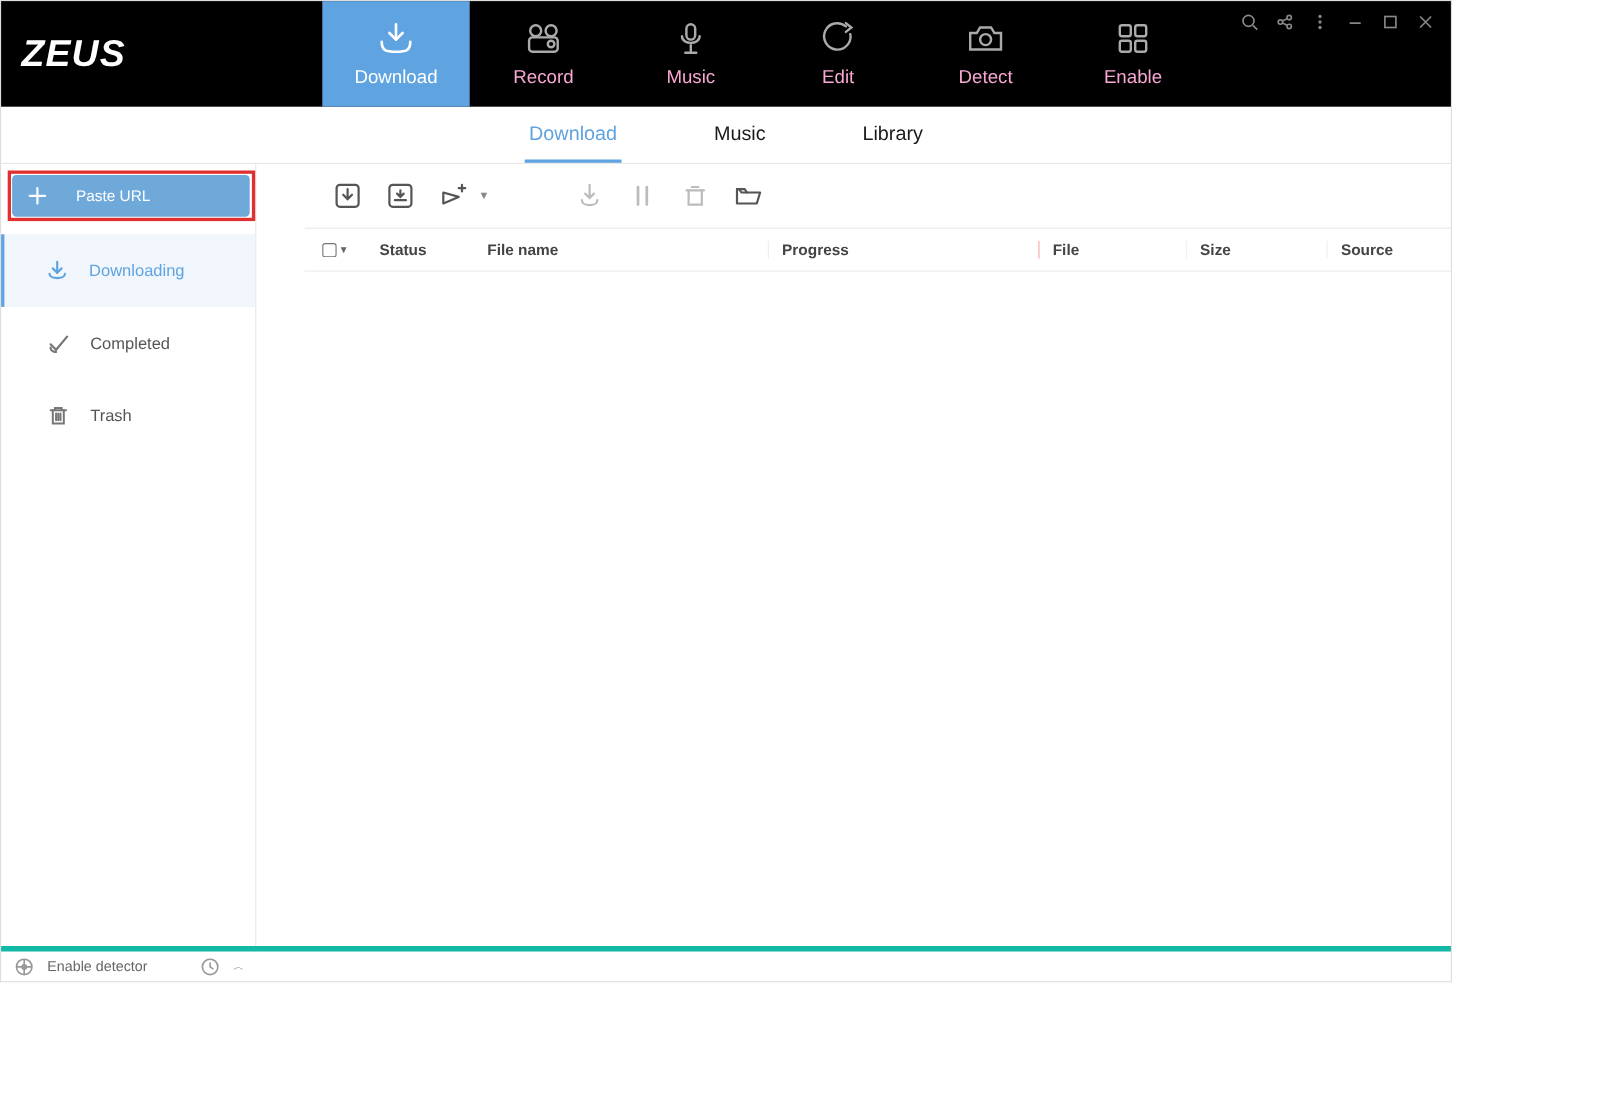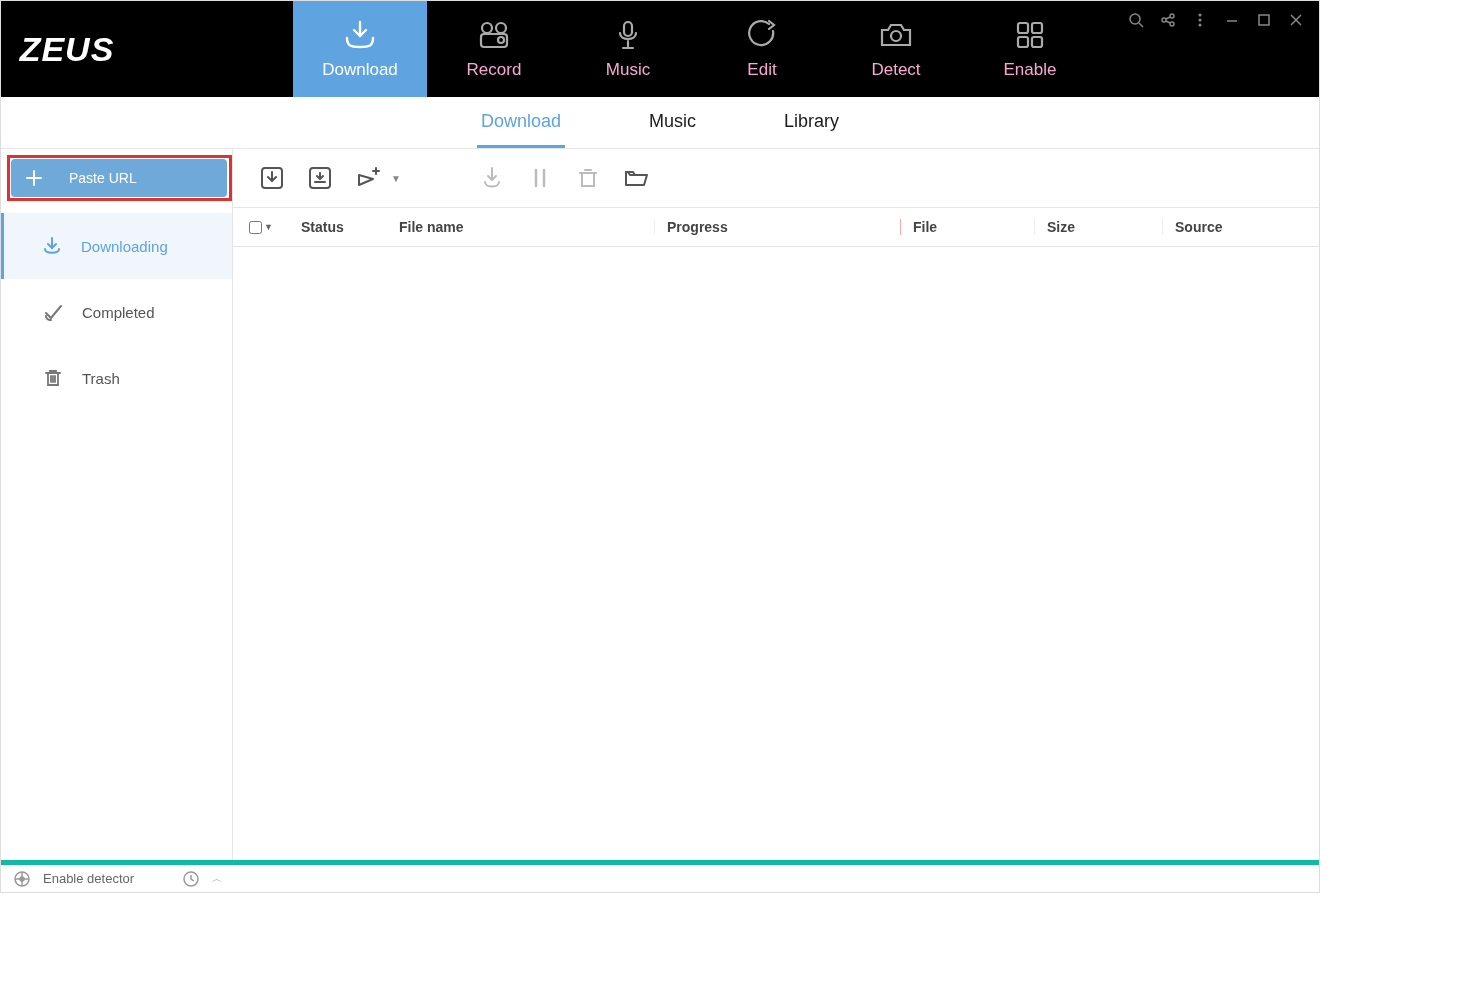--- a/index.html
+++ b/index.html
@@ -20,21 +20,21 @@
   .header-spacer { flex: 1; }
   .window-controls { display: flex; align-items: flex-start; padding: 10px 14px 0 0; gap: 14px; }
   .window-controls .wc { width: 18px; height: 18px; display: flex; align-items: center; justify-content: center; color: #888; cursor: pointer; }
 
   
   .subtabs { height: 52px; border-bottom: 1px solid #e6e6e6; display: flex; align-items: stretch; justify-content: center; gap: 80px; }
   .subtab { display: flex; align-items: center; font-size: 18px; color: #1a1a1a; cursor: pointer; border-bottom: 3px solid transparent; padding: 0 4px; }
   .subtab.active { color: #5fa3e0; border-bottom-color: #5fa3e0; }
 
   
-  .body { flex: 1; display: flex; min-height: 0; }
+  .body { flex: 1; display: flex; min-height: 0; gap: 44px; }
   .sidebar { width: 232px; border-right: 1px solid #e6e6e6; display: flex; flex-direction: column; }
   .paste-wrap { padding: 10px 10px 10px 10px; position: relative; }
   .paste-url { height: 38px; width: 216px; background: #6fa9da; border-radius: 4px; display: flex; align-items: center; gap: 26px; color: #fff; font-size: 14px; padding: 0 14px; cursor: pointer; }
   .paste-highlight { position: absolute; border: 3px solid #e03030; top: 6px; left: 6px; right: 0; bottom: 6px; pointer-events: none; }
   .side-list { padding-top: 6px; }
   .side-item { height: 66px; display: flex; align-items: center; gap: 18px; padding-left: 38px; color: #555; font-size: 15px; cursor: pointer; border-left: 3px solid transparent; }
   .side-item.active { background: #f0f6fc; color: #5fa3e0; border-left-color: #5fa3e0; padding-left: 37px; }
   .side-item .sico { width: 22px; height: 22px; display:flex; align-items:center; justify-content:center; }
 
   .main { flex: 1; display: flex; flex-direction: column; min-width: 0; }

